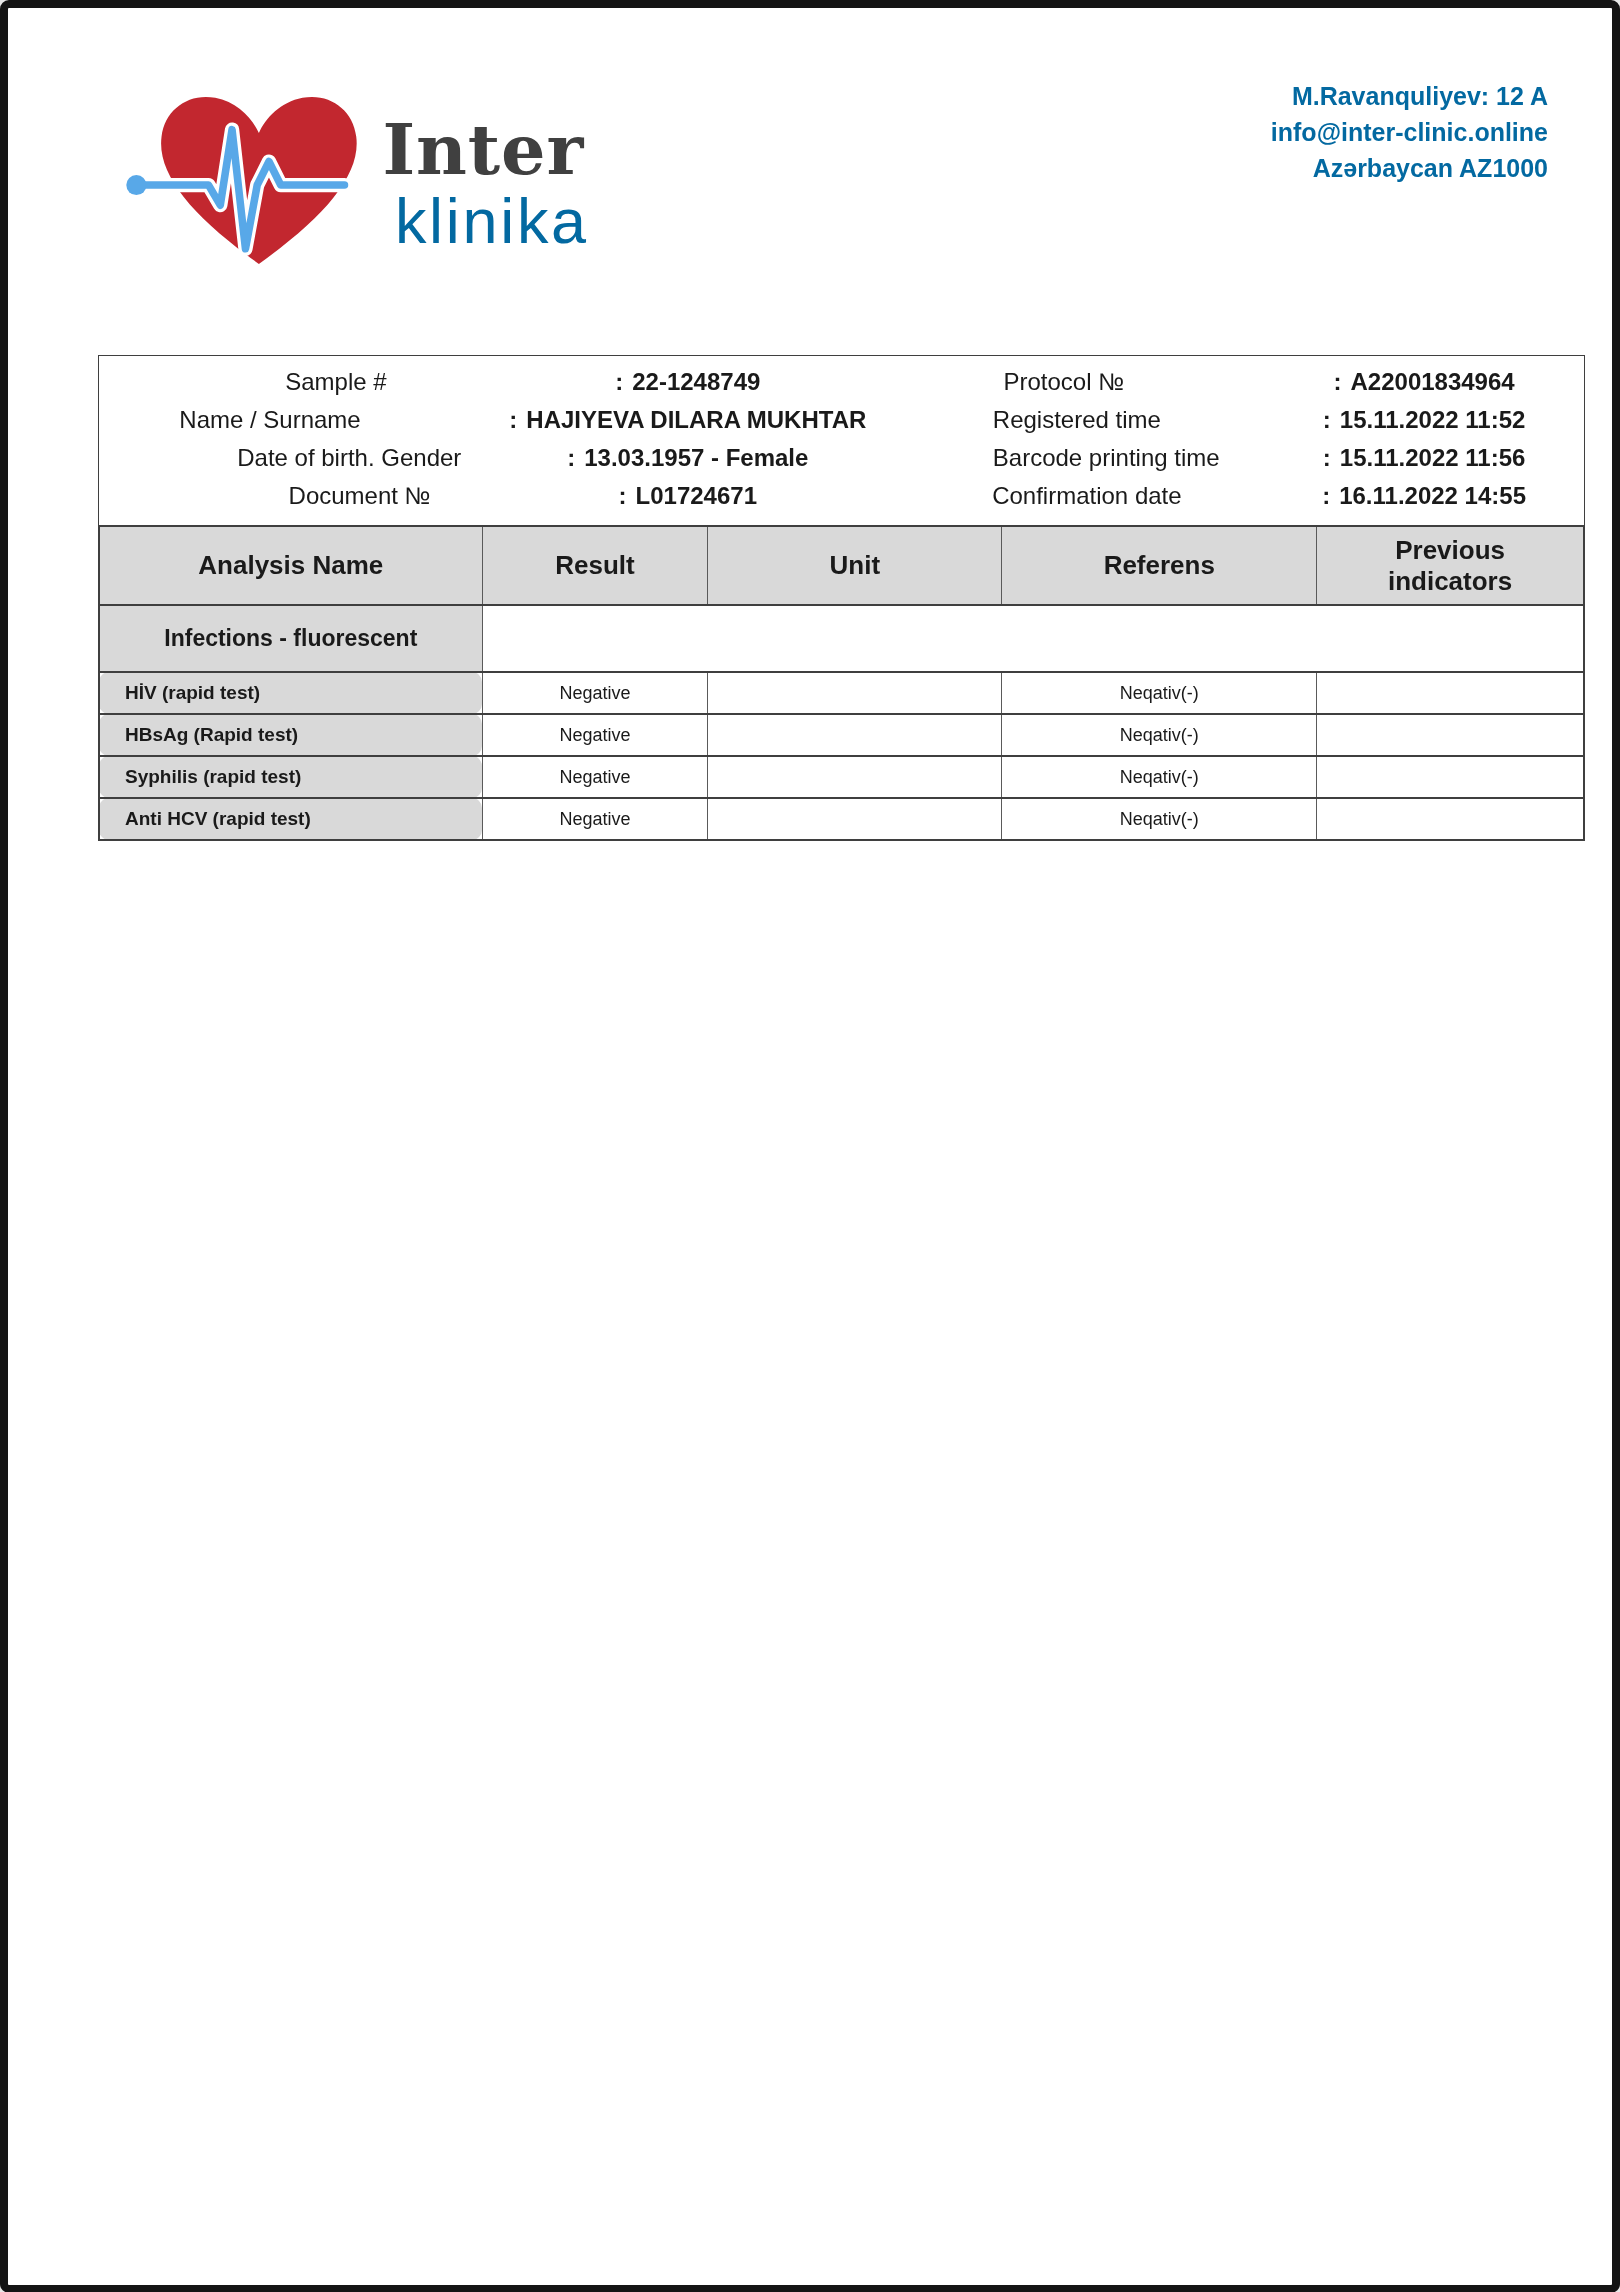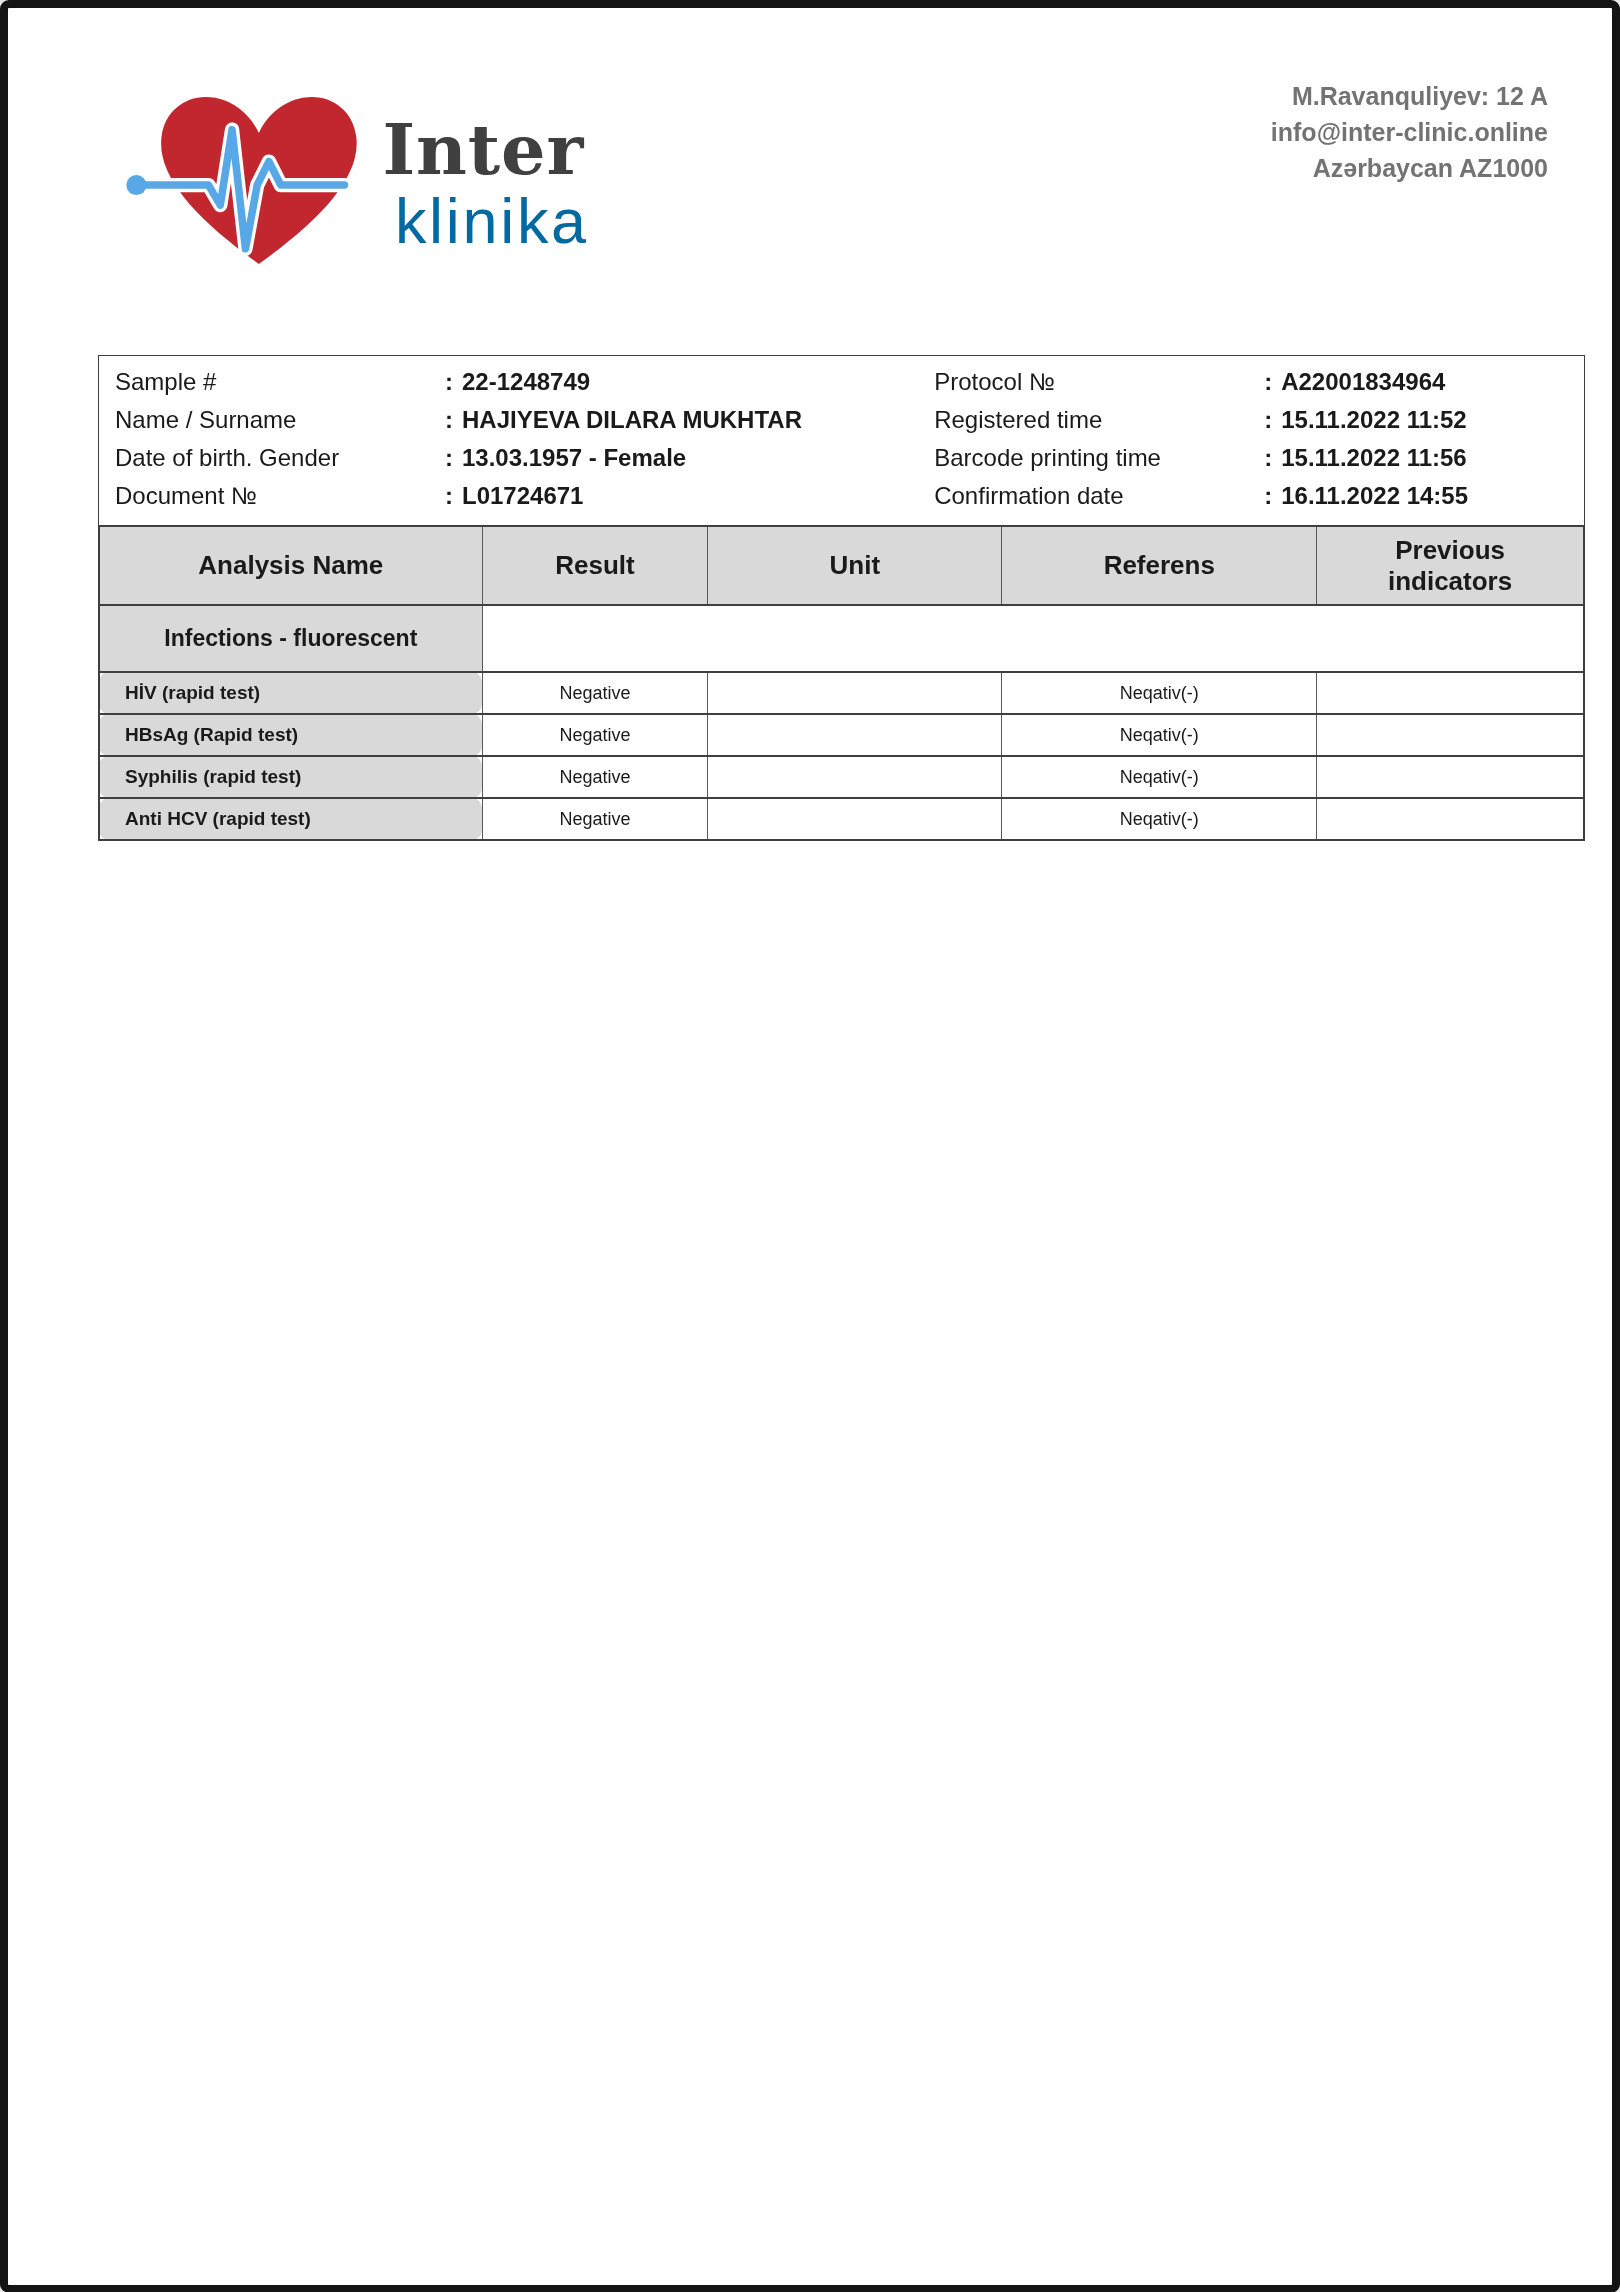--- a/index.html
+++ b/index.html
@@ -52,21 +52,21 @@
 
   
   .info-box {
     border: 1.8px solid #3f3f3f;
     box-sizing: border-box;
     display: flex;
     padding: 7.2px 0 10.7px 0;
   }
   .info-col-left  { width: 56%; }
   .info-col-right { width: 44%; }
-  .info-row { display: flex; font-size: 24px; line-height: 38px; }
+  .info-row { display: flex; font-size: 24px; line-height: 38px; justify-content: center; }
   .info-label { flex: 0 0 auto; }
   .info-col-left  .info-label { width: 330px; padding-left: 16px; }
   .info-col-right .info-label { width: 330px; padding-left: 3.6px; }
   .info-value { font-weight: bold; white-space: nowrap; }
   .info-colon { font-weight: bold; margin-right: 9px; }
 
   
   table.results {
     width: 100%;
     border-collapse: collapse;
@@ -133,21 +133,21 @@
       <polyline points="14,124 100,124 114,148 128,58 144,200 158,124 172,96 186,124 262,124" fill="none" stroke="#ffffff" stroke-width="17" stroke-linejoin="round" stroke-linecap="round"></polyline>
       <polyline points="14,124 100,124 114,148 128,58 144,200 158,124 172,96 186,124 262,124" fill="none" stroke="#58a8e8" stroke-width="9" stroke-linejoin="round" stroke-linecap="round"></polyline>
       <circle cx="14" cy="124" r="12" fill="#58a8e8"></circle>
     </svg>
     <div class="logo-text">
       <div class="logo-inter" style="color:#404040">Inter</div>
       <div class="logo-klinika" style="color:#0369a1">klinika</div>
     </div>
   </div>
 
-  <div class="contact" style="color:#737373">
+  <div class="contact" style="color:#0369a1">
     <div>M.Ravanquliyev: 12 A</div>
     <div>info@inter-clinic.online</div>
     <div>Azərbaycan AZ1000</div>
   </div>
 
   <div class="content">
 
     <div class="info-box">
       <div class="info-col-left">
         <div class="info-row">

